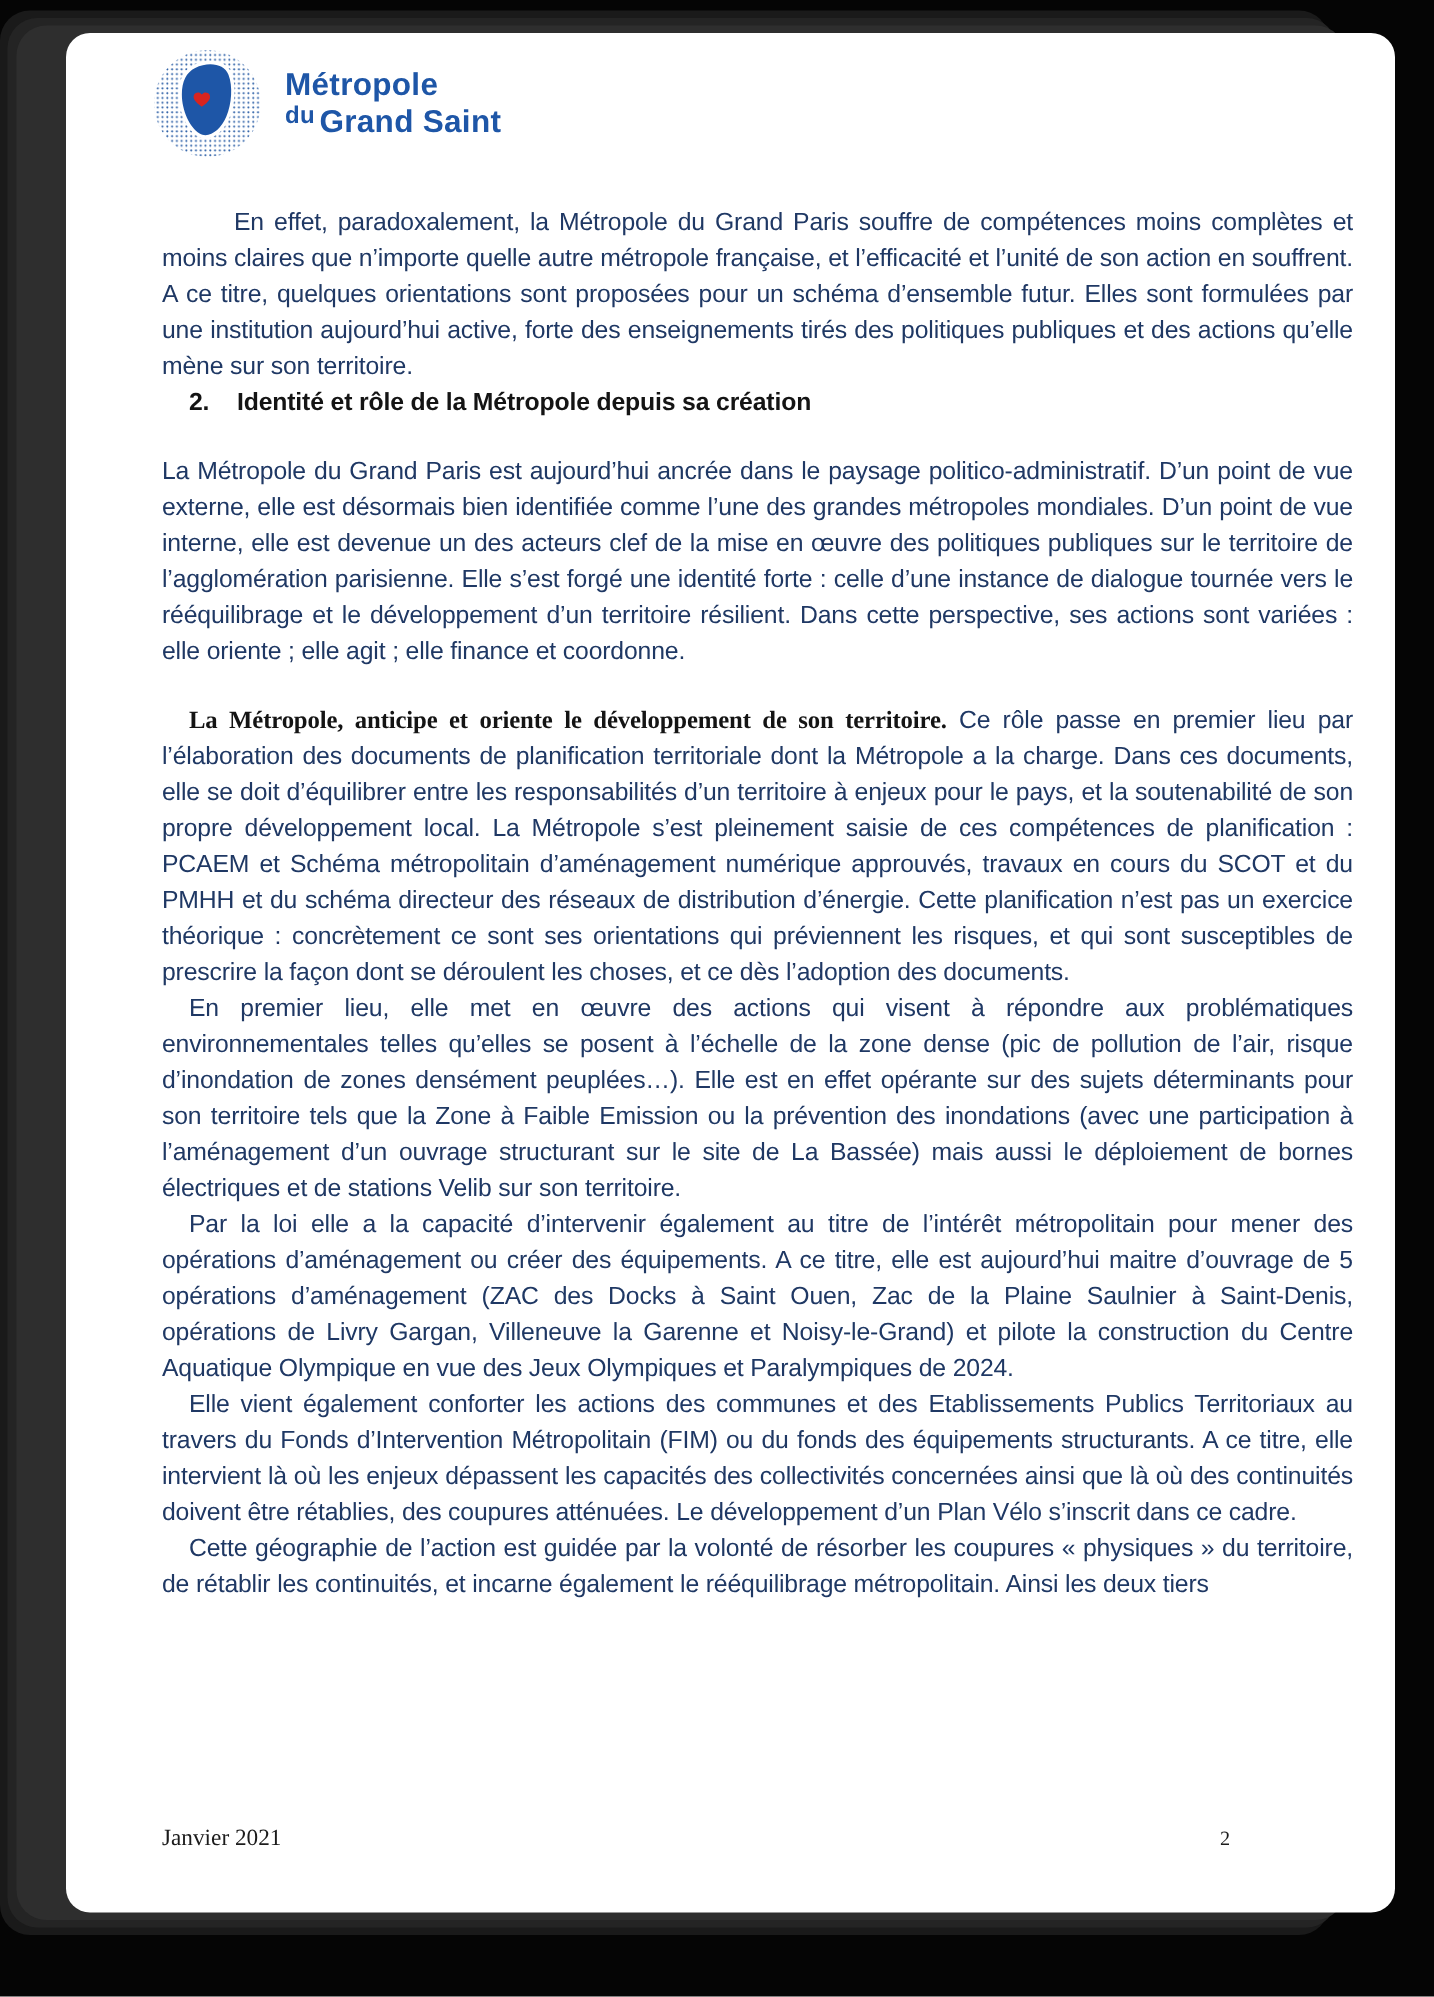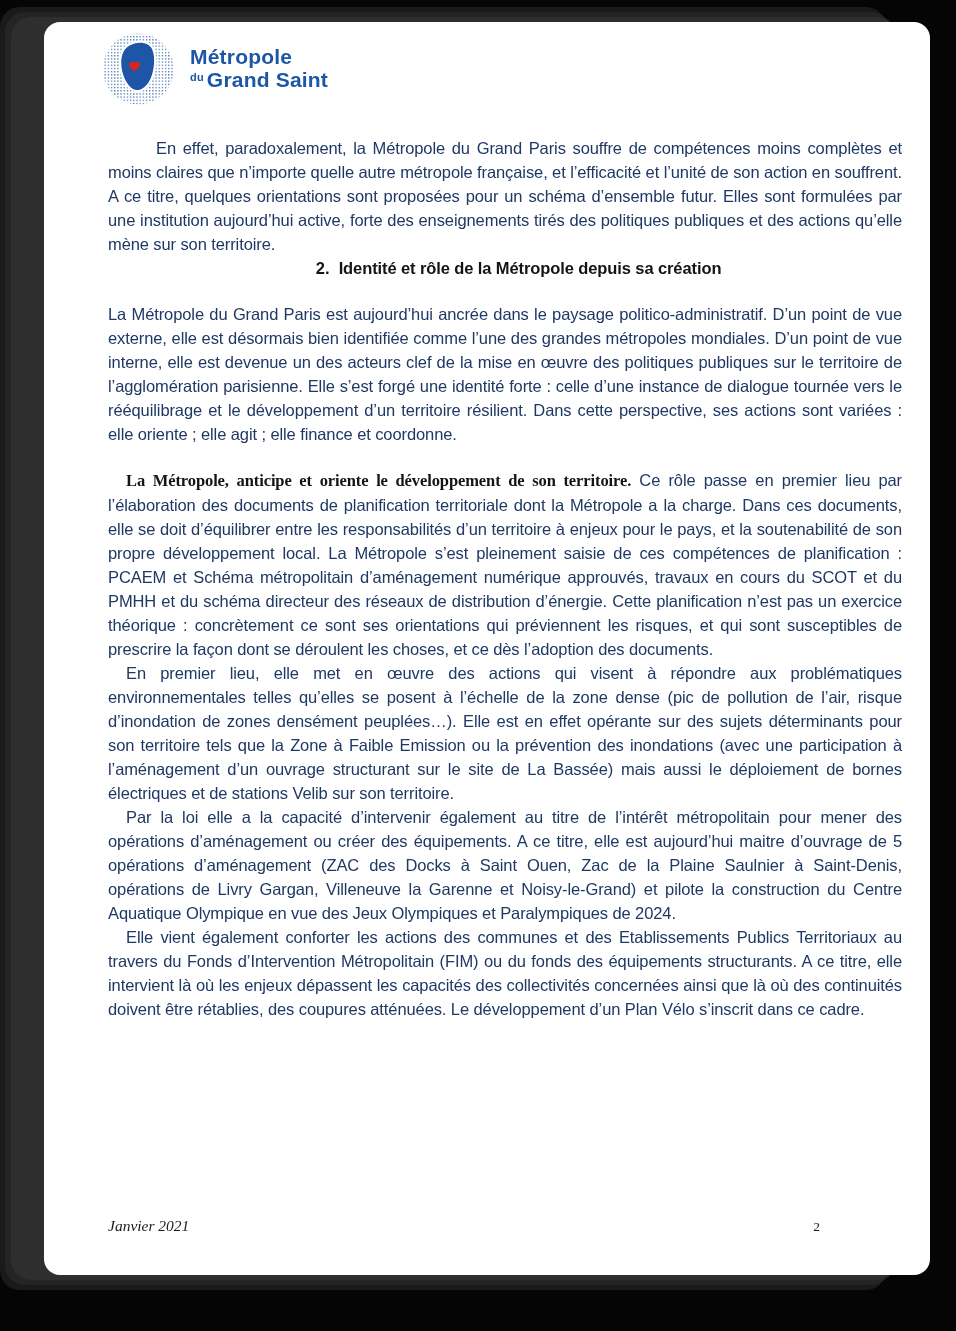--- a/index.html
+++ b/index.html
@@ -24,51 +24,51 @@
   }
   .sheet1 { left:11px; top:17px;  width:886px; height:1263px; background:#2e2e2e; z-index:2; }
   .sheet2 { left:5px;  top:12px;  width:886px; height:1273px; background:#242424; z-index:1; }
   .sheet3 { left:0px;  top:7px;   width:886px; height:1283px; background:#1a1a1a; z-index:0; }
 
   .logo { display:flex; align-items:flex-start; margin:10px 0 0 56px; }
   .logo-mark { width:78px; height:74px; flex:0 0 auto; }
   .logo-text { margin-left:12px; padding-top:14px; color:#1e56a7; font-weight:bold; line-height:21px; }
   .logo-word1 { font-size:21px; letter-spacing:0.2px; }
   .logo-word2 { font-size:21px; letter-spacing:0.2px; }
-  .logo-du { font-size:11px; vertical-align:6px; margin-right:3px; }
+  .logo-du { font-size:16px; vertical-align:6px; margin-right:3px; }
 
   .doc-body {
     margin:30px 28px 0 64px;
     color:#1f3864;
     font-size:16.5px;
     line-height:24px;
     text-align:justify;
     letter-spacing:-0.1px;
   }
   .doc-body p { margin:0; }
   .ind-lg { text-indent:48px; }
   .ind-sm { text-indent:18px; }
   .gap { margin-top:22px !important; }
   .heading {
     margin-top:22px;
     font-weight:bold;
     color:#141414;
     padding-left:18px;
-    text-align:center;
+    text-align:left;
   }
   .heading .num { display:inline-block; width:32px; }
   .lead { font-weight:bold; color:#141414;font-family:Liberation Serif, serif; }
 
   .footer {
     position:absolute; left:64px; right:28px; bottom:40px;
     display:flex; justify-content:space-between; align-items:baseline;
     font-family:"Liberation Serif", serif;
     color:#1c1c1c;
   }
-  .footer-date { font-size:15.5px;font-style:italic; }
+  .footer-date { font-size:15.5px; }
   .page-num { font-size:13.5px; margin-right:82px; }
 </style>
 </head>
 <body>
 
 <div class="sheet3"></div>
 <div class="sheet2"></div>
 <div class="sheet1"></div>
 
 <div class="paper">
@@ -98,20 +98,21 @@
 
     <p class="heading"><span class="num">2.</span><span>Identité et rôle de la Métropole depuis sa création</span></p>
 
     <p class="gap">La Métropole du Grand Paris est aujourd’hui ancrée dans le paysage politico-administratif. D’un point de vue externe, elle est désormais bien identifiée comme l’une des grandes métropoles mondiales. D’un point de vue interne, elle est devenue un des acteurs clef de la mise en œuvre des politiques publiques sur le territoire de l’agglomération parisienne. Elle s’est forgé une identité forte : celle d’une instance de dialogue tournée vers le rééquilibrage et le développement d’un territoire résilient. Dans cette perspective, ses actions sont variées : elle oriente ; elle agit ; elle finance et coordonne.</p>
 
     <p class="ind-sm gap"><span class="lead">La Métropole, anticipe et oriente le développement de son territoire.</span><span> Ce rôle passe en premier lieu par l’élaboration des documents de planification territoriale dont la Métropole a la charge. Dans ces documents, elle se doit d’équilibrer entre les responsabilités d’un territoire à enjeux pour le pays, et la soutenabilité de son propre développement local. La Métropole s’est pleinement saisie de ces compétences de planification : PCAEM et Schéma métropolitain d’aménagement numérique approuvés, travaux en cours du SCOT et du PMHH et du schéma directeur des réseaux de distribution d’énergie. Cette planification n’est pas un exercice théorique : concrètement ce sont ses orientations qui préviennent les risques, et qui sont susceptibles de prescrire la façon dont se déroulent les choses, et ce dès l’adoption des documents.</span></p>
 
     <p class="ind-sm">En premier lieu, elle met en œuvre des actions qui visent à répondre aux problématiques environnementales telles qu’elles se posent à l’échelle de la zone dense (pic de pollution de l’air, risque d’inondation de zones densément peuplées…). Elle est en effet opérante sur des sujets déterminants pour son territoire tels que la Zone à Faible Emission ou la prévention des inondations (avec une participation à l’aménagement d’un ouvrage structurant sur le site de La Bassée) mais aussi le déploiement de bornes électriques et de stations Velib sur son territoire.</p>
     <p class="ind-sm">Par la loi elle a la capacité d’intervenir également au titre de l’intérêt métropolitain pour mener des opérations d’aménagement ou créer des équipements. A ce titre, elle est aujourd’hui maitre d’ouvrage de 5 opérations d’aménagement (ZAC des Docks à Saint Ouen, Zac de la Plaine Saulnier à Saint-Denis, opérations de Livry Gargan, Villeneuve la Garenne et Noisy-le-Grand) et pilote la construction du Centre Aquatique Olympique en vue des Jeux Olympiques et Paralympiques de 2024.</p>
     <p class="ind-sm">Elle vient également conforter les actions des communes et des Etablissements Publics Territoriaux au travers du Fonds d’Intervention Métropolitain (FIM) ou du fonds des équipements structurants. A ce titre, elle intervient là où les enjeux dépassent les capacités des collectivités concernées ainsi que là où des continuités doivent être rétablies, des coupures atténuées. Le développement d’un Plan Vélo s’inscrit dans ce cadre.</p>
+    <p class="ind-sm">Cette géographie de l’action est guidée par la volonté de résorber les coupures « physiques » du territoire, de rétablir les continuités, et incarne également le rééquilibrage métropolitain. Ainsi les deux tiers</p>
   </div>
 
   <div class="footer">
     <span class="footer-date">Janvier 2021</span>
     <span class="page-num">2</span>
   </div>
 
 </div>
 
 </body></html>

